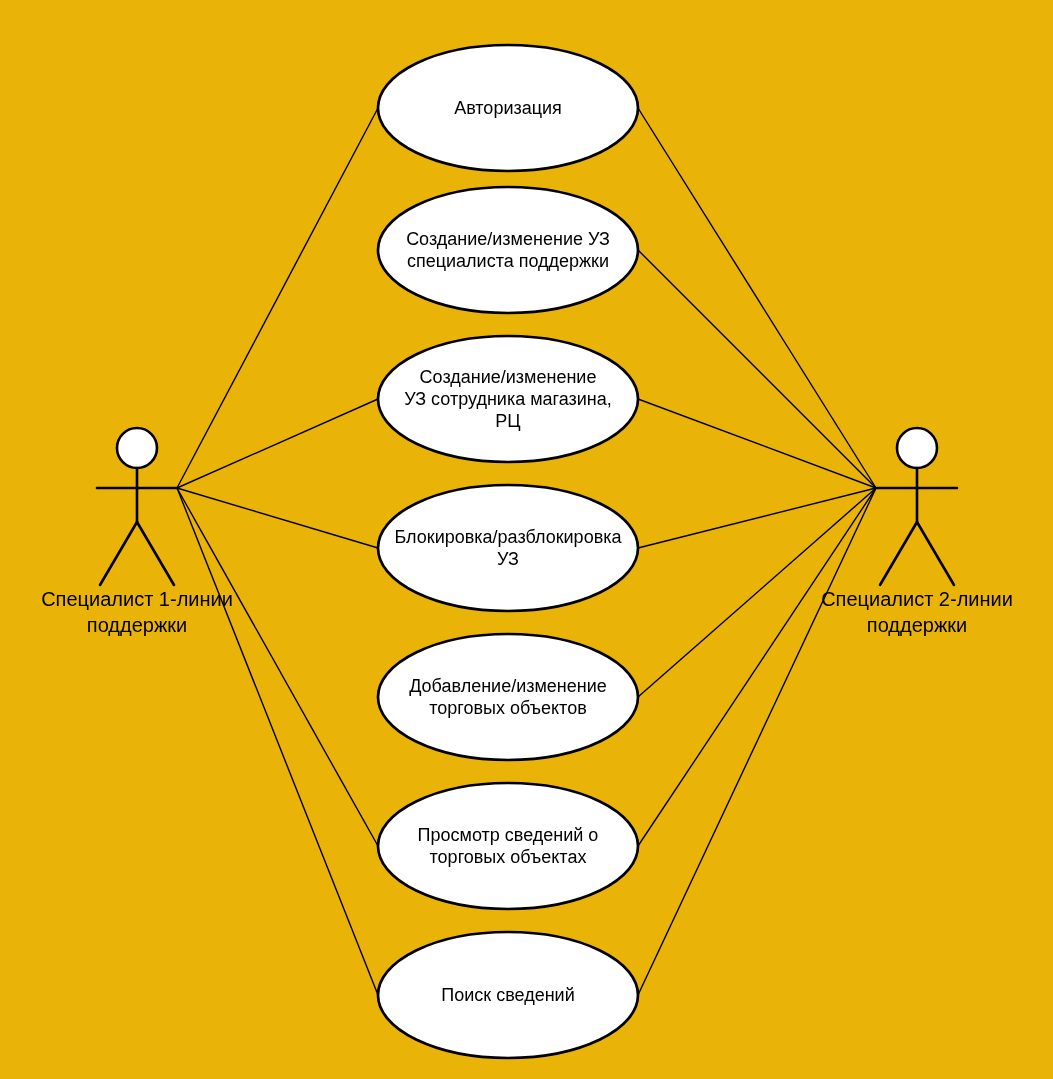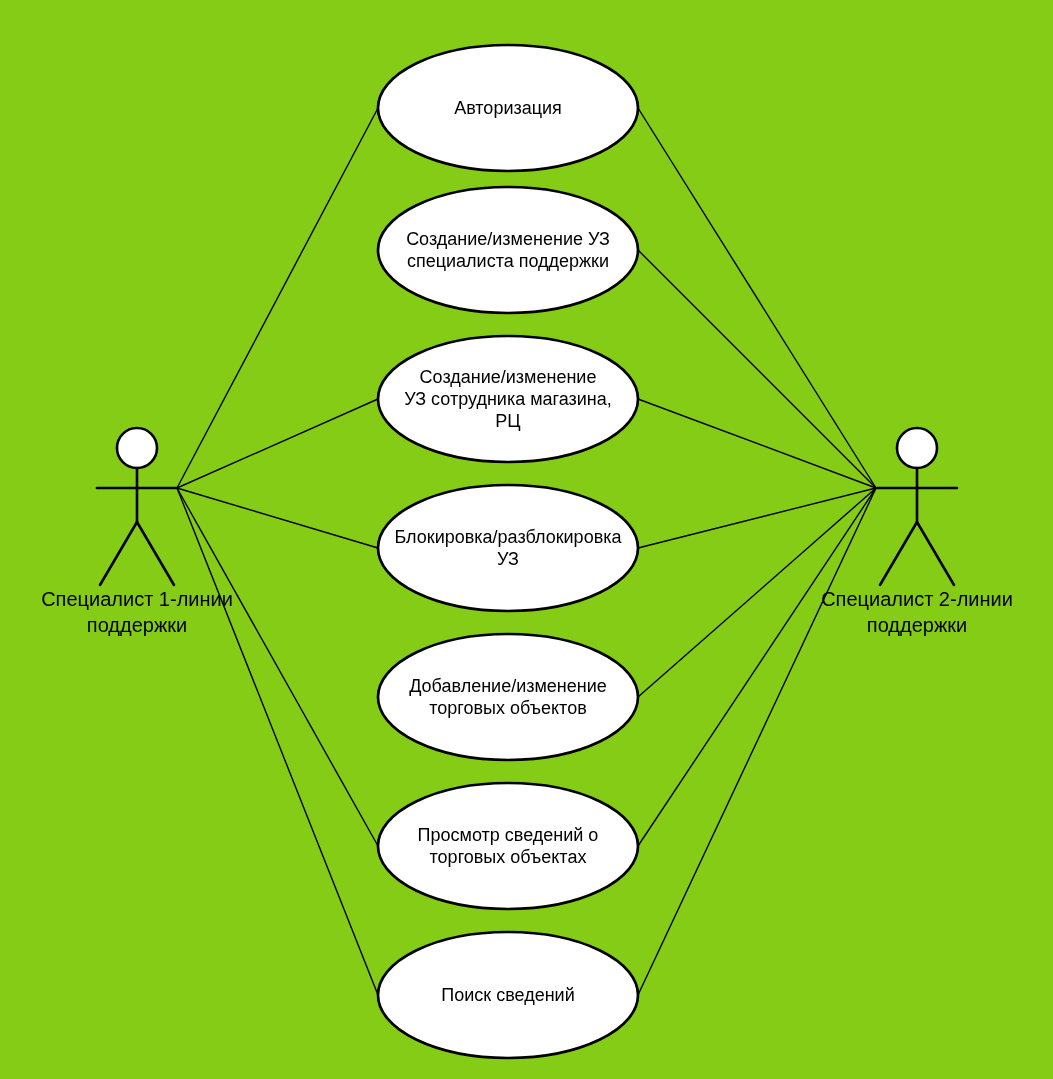--- a/index.html
+++ b/index.html
@@ -3,21 +3,21 @@
 <meta charset="utf-8">
 <style>
   html, body {
     margin: 0;
     padding: 0;
     background: #ffffff;
   }
   .canvas-wrap {
     width: 1053px;
     height: 1079px;
-    background: #84cc16;
+    background: #eab308;
     overflow: hidden;
   }
   svg {
     display: block;
     font-family: "Liberation Sans", sans-serif;
   }
   text {
     fill: #000000;
   }
 </style>

